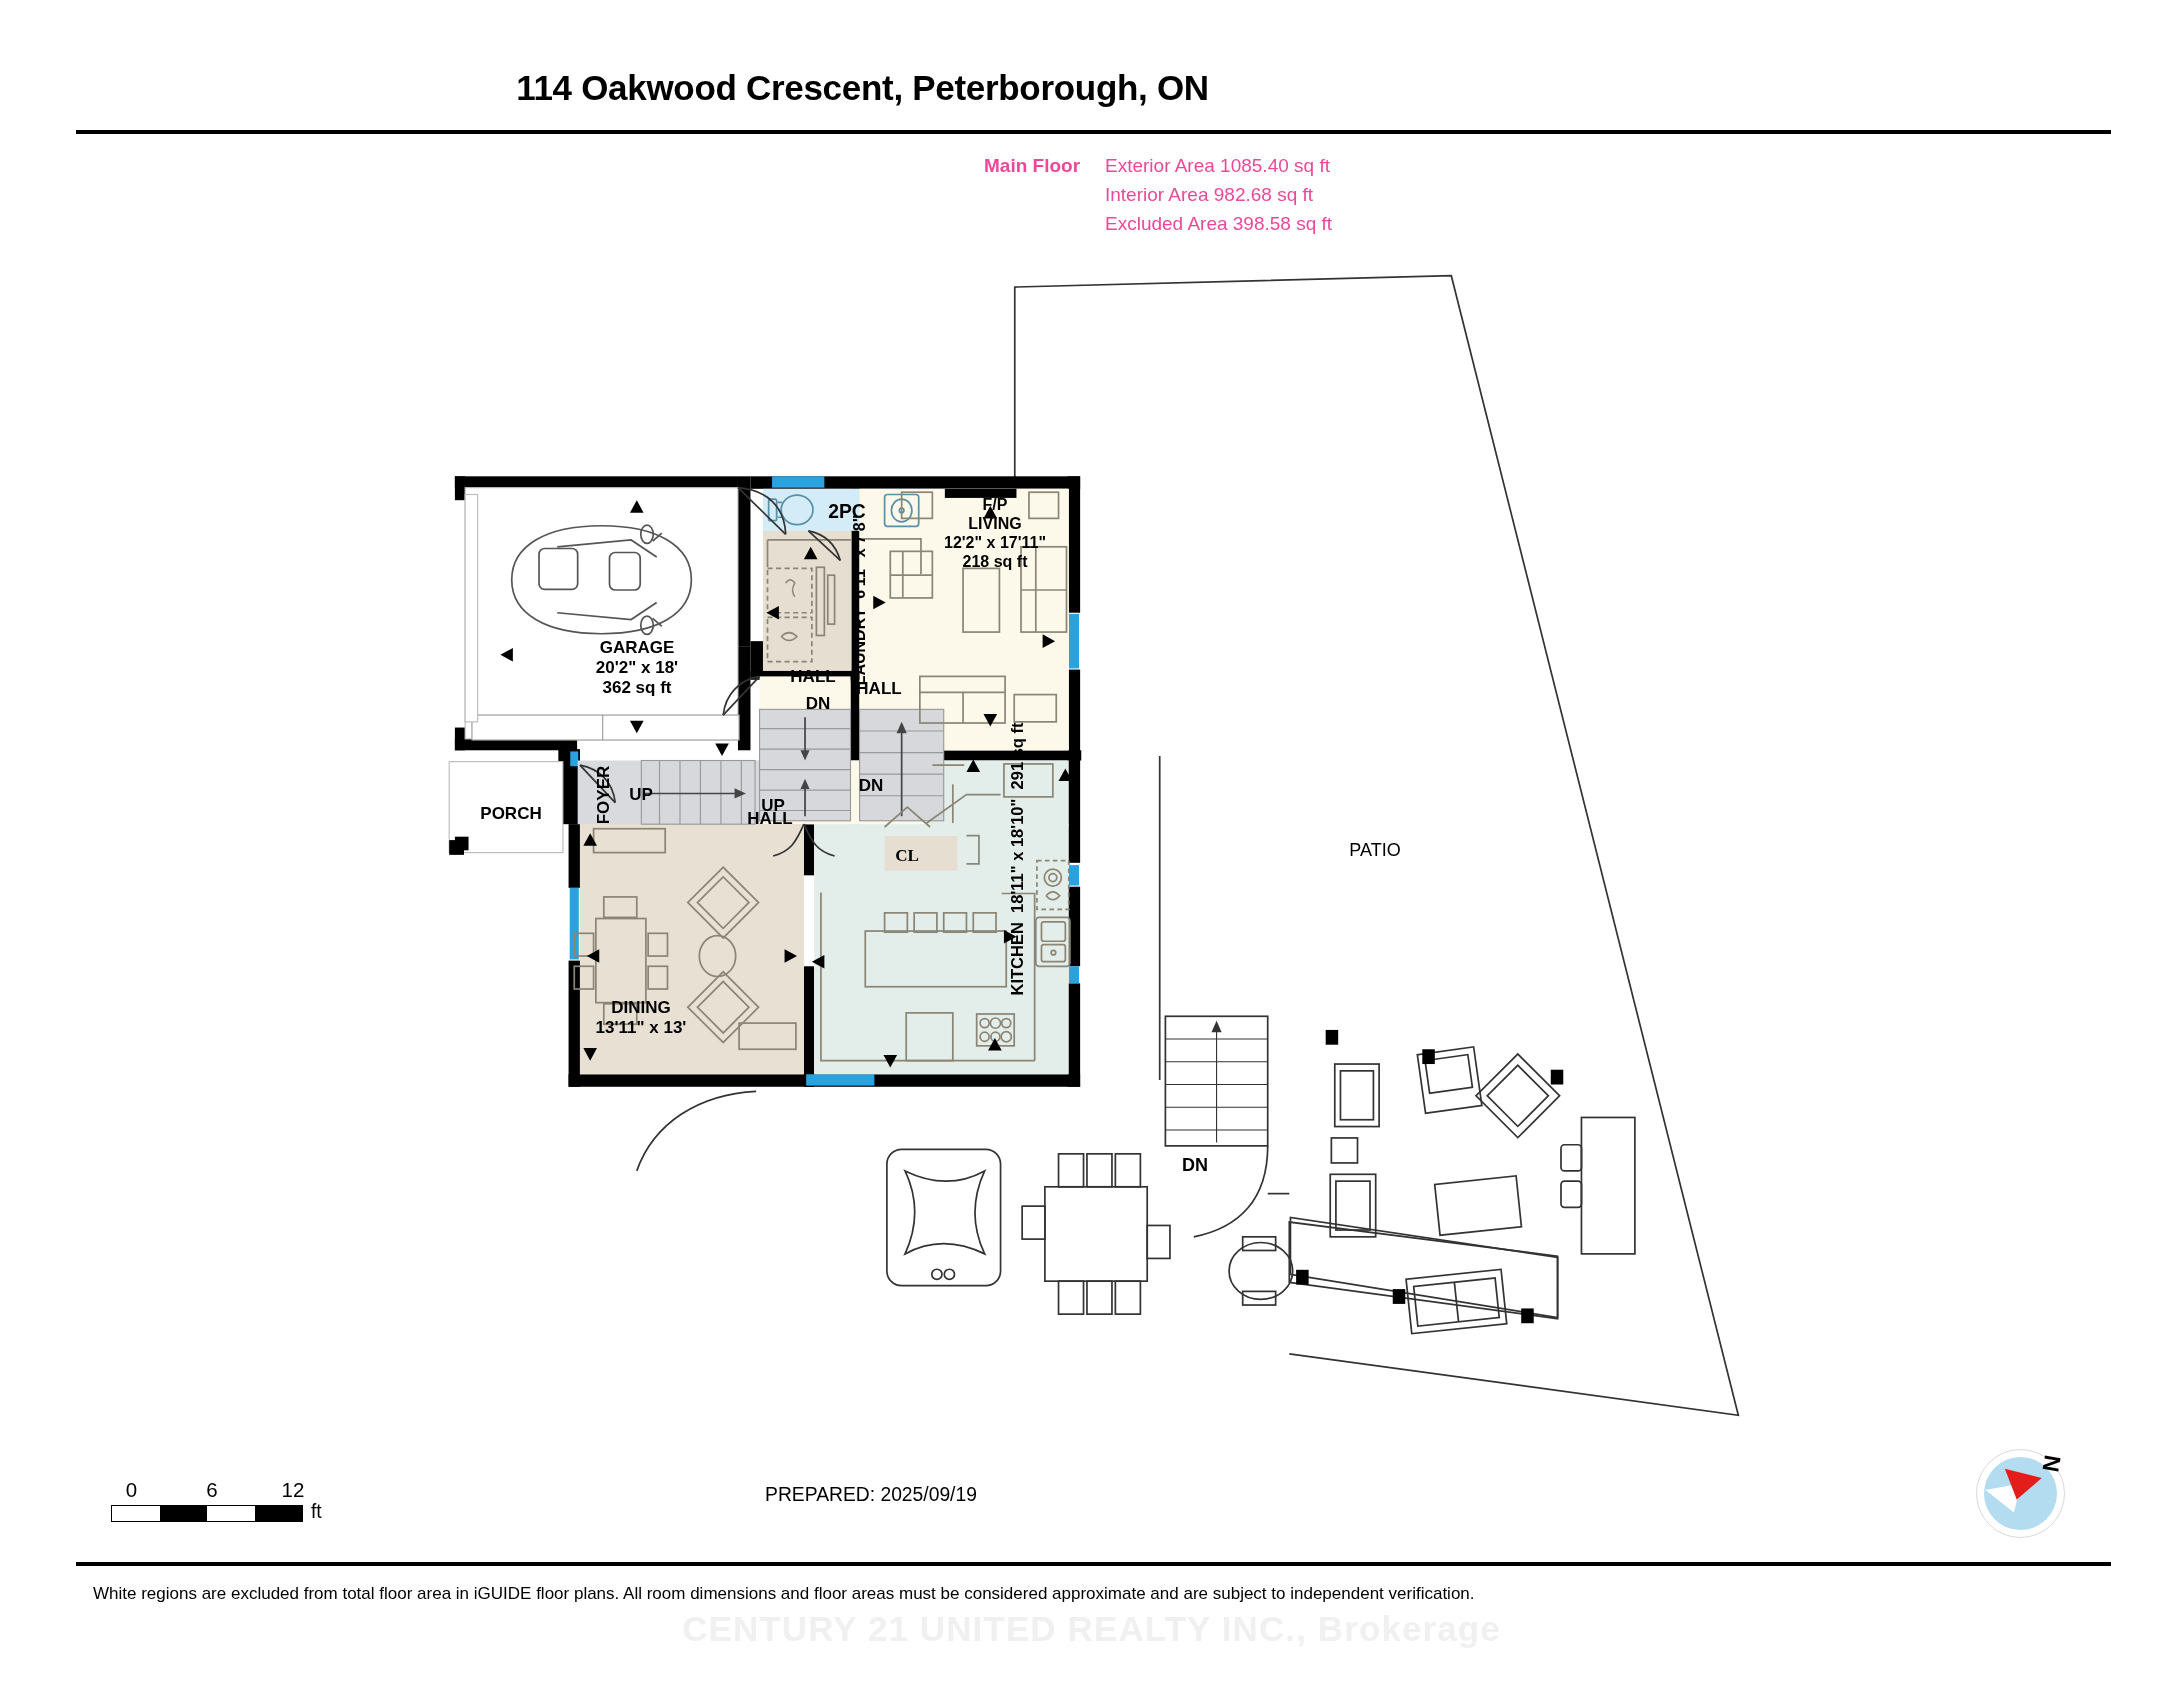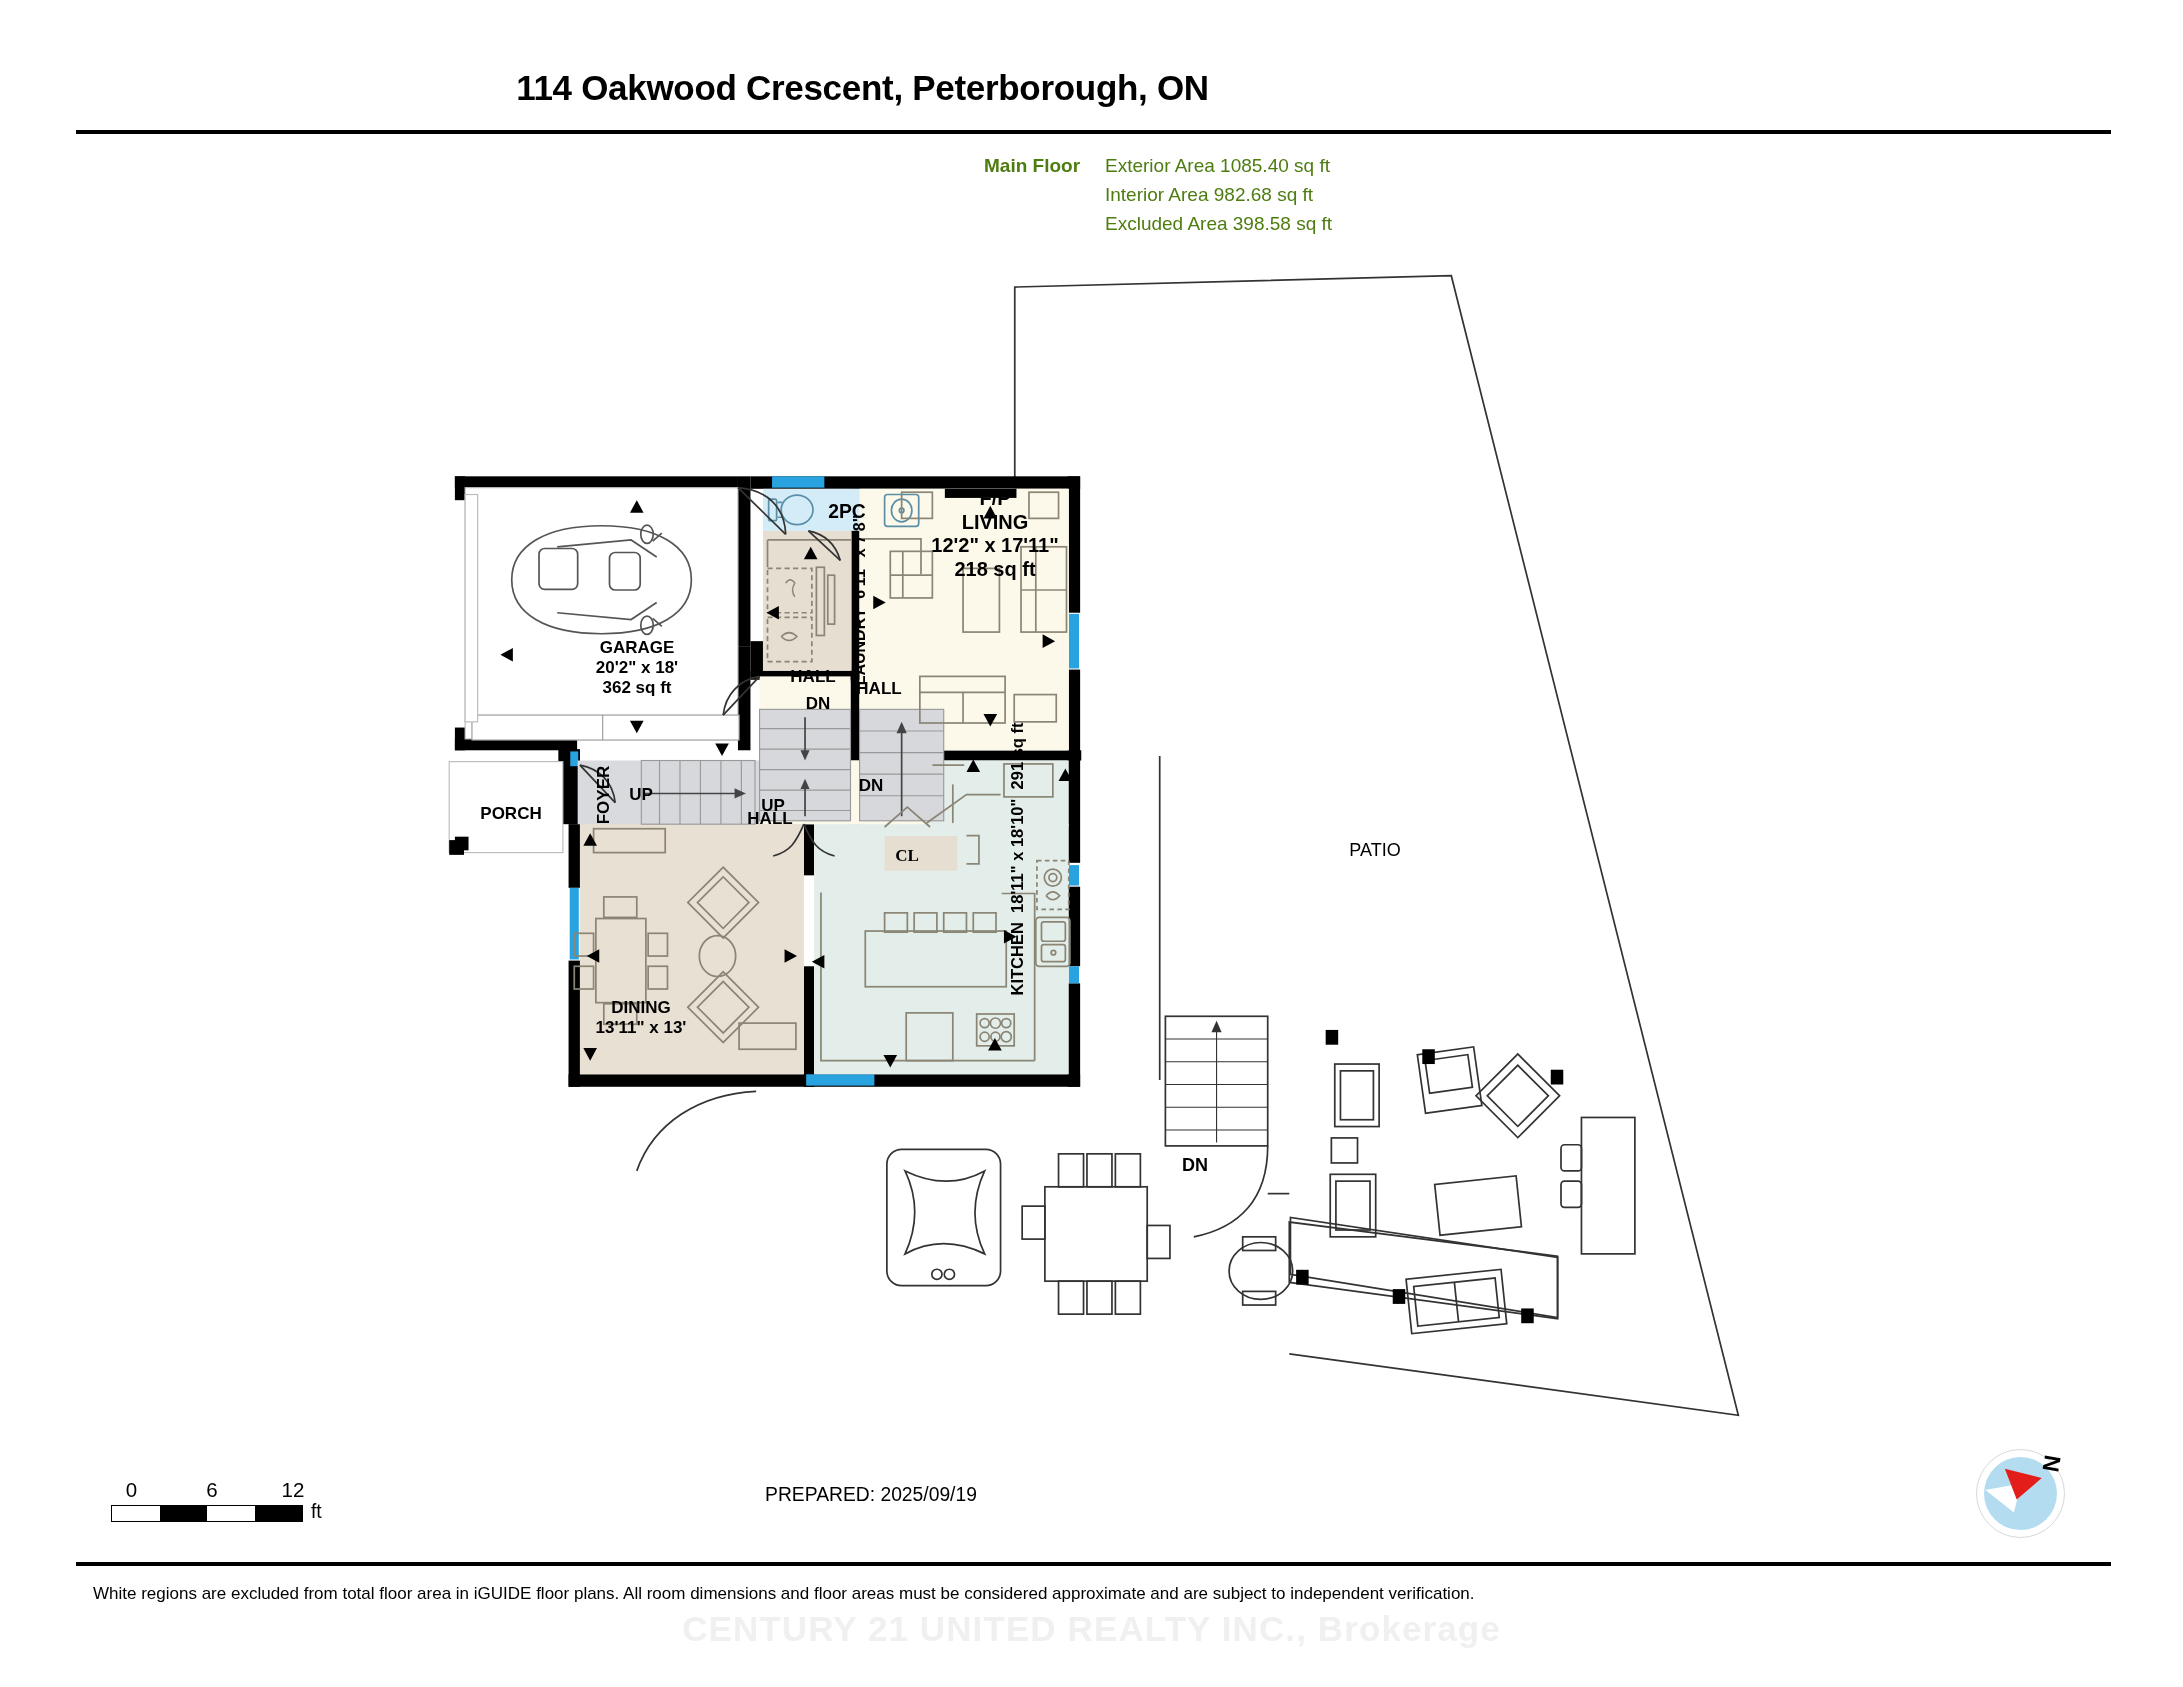--- a/index.html
+++ b/index.html
@@ -31,21 +31,21 @@
   #title-rule {
     position: absolute;
     left: 76px; top: 130px;
     width: 2035px; height: 4px;
     background: #000;
   }
   #areas {
     position: absolute;
     left: 984px; top: 152px;
     font-size: 19px;
-    color: #4d7c0f;
+    color: #ec4899;
     line-height: 1.52;
   }
   #areas .lbl {
     font-weight: bold;
     display: inline-block;
     width: 121px;
   }
   #areas .row2, #areas .row3 { padding-left: 121px; }
 
   
@@ -570,21 +570,21 @@
     </g>
   </svg>
   </div>
 
   <div class="plabel" style="left:637px; top:668px; font-size:17px;">
     <span>GARAGE</span><br>
     <span>20'2" x 18'</span><br>
     <span>362 sq ft</span>
   </div>
 
-  <div class="plabel" style="left:995px; top:534px; font-size:20px;">
+  <div class="plabel" style="left:995px; top:534px; font-size:16px;">
     <span>F/P</span><br>
     <span>LIVING</span><br>
     <span>12'2" x 17'11"</span><br>
     <span>218 sq ft</span>
   </div>
 
   <div class="plabel vert" style="left:1018px; top:859px; font-size:16.5px;">
     <span>KITCHEN</span>&nbsp; <span>18'11" x 18'10"</span>&nbsp; <span>291 sq ft</span>
   </div>
 

